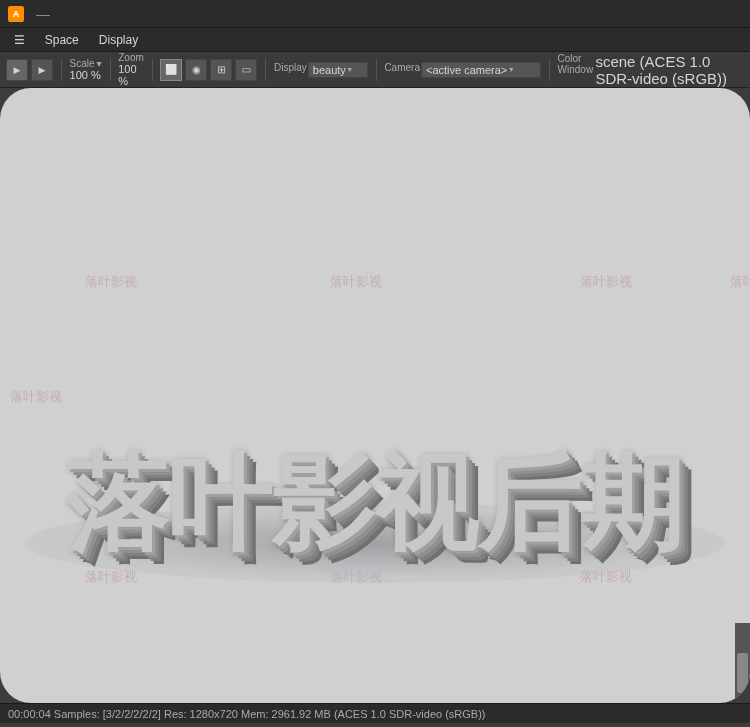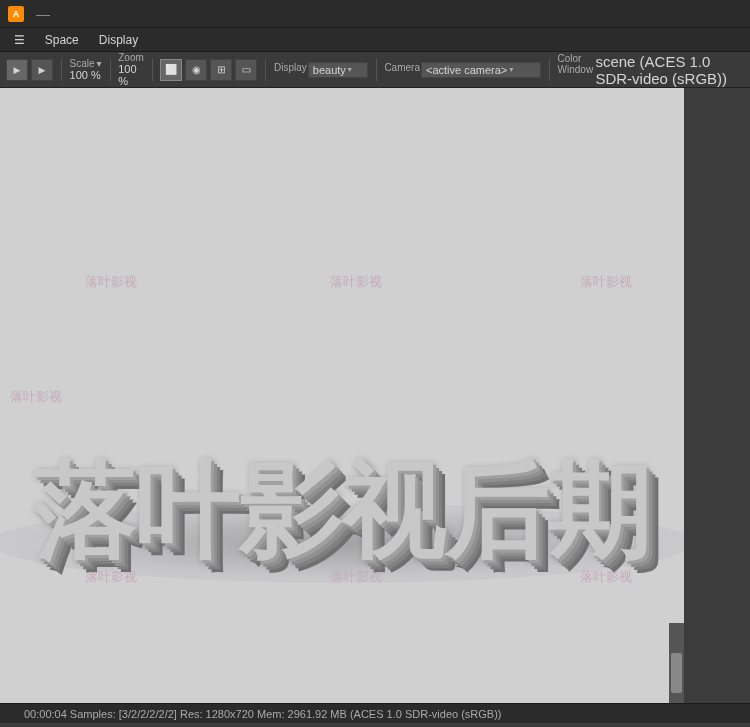--- a/index.html
+++ b/index.html
@@ -170,24 +170,25 @@
 
     
     .colorspace-text {
       font-size: 15px;
       color: #d4d4d4;
     }
 
     
     #render-area {
       position: relative;
-      width: 684px;
+      width: 750px;
       height: 615px;
       background: #d0d0d0;
       overflow: hidden;
+      border-radius: 31px;
     }
 
     
     .watermark-grid {
       position: absolute;
       top: 0; left: 0; right: 0; bottom: 0;
       pointer-events: none;
     }
     .watermark-item {
       position: absolute;
@@ -221,33 +222,33 @@
     .chinese-3d {
       font-size: 105px;
       font-weight: 900;
       color: #c8c8c8;
       text-shadow:
         3px 3px 0 #a0a0a0,
         6px 6px 0 #909090,
         9px 9px 0 #808080,
         12px 12px 0 #707070,
         2px 2px 6px rgba(0,0,0,0.3);
-      font-family: Liberation Serif, serif;
+      font-family: Liberation Mono, monospace;
       line-height: 1;
       letter-spacing: -2px;
       white-space: nowrap;
     }
 
     
     #status-bar {
       height: 20px;
       background: #2b2b2b;
       display: flex;
       align-items: center;
-      padding: 0 24px;
+      padding: 0 8px;
       font-size: 11px;
       color: #aaa;
       border-top: 1px solid #1a1a1a;
     }
 
     
     .scrollbar-corner {
       position: absolute;
       bottom: 0;
       right: 0;

